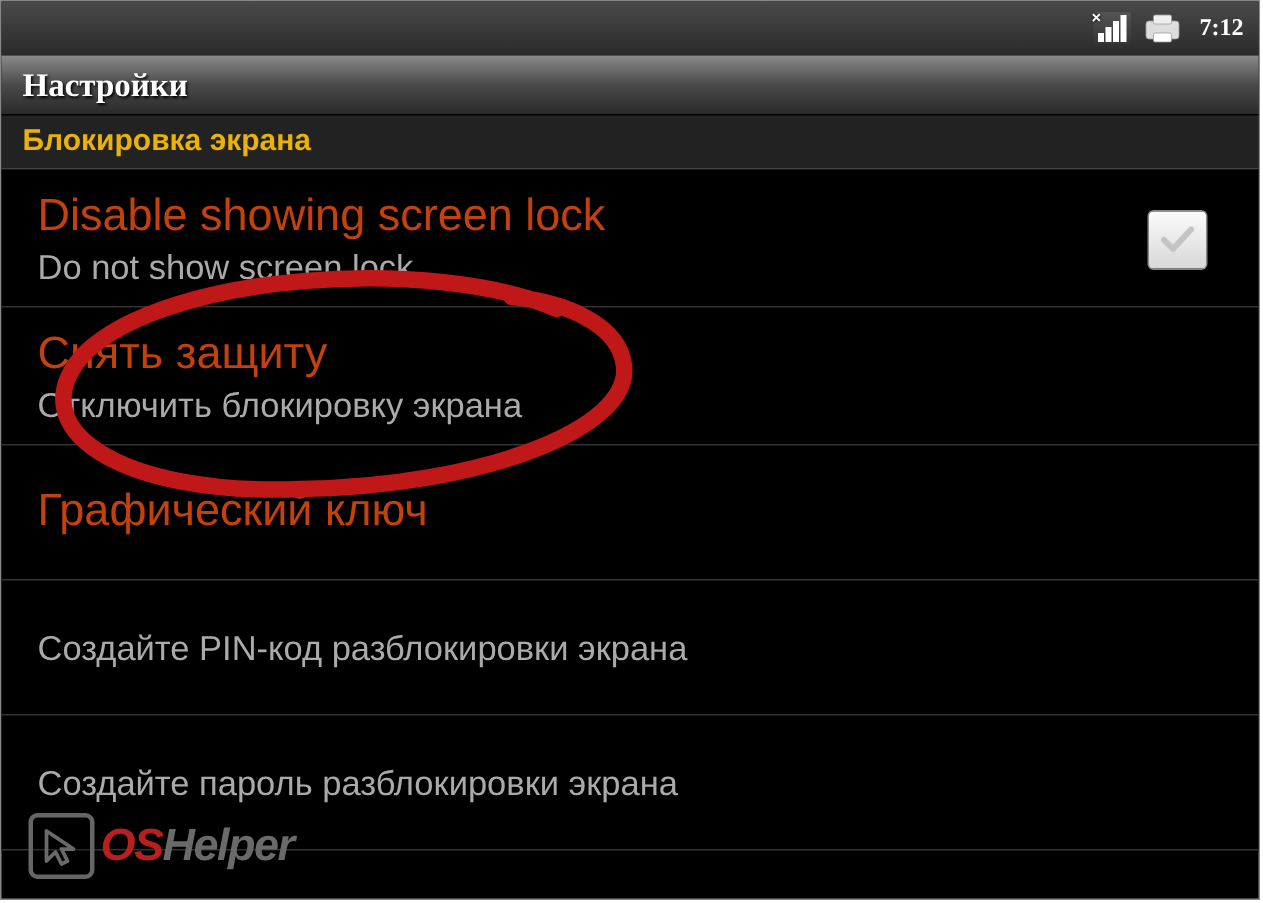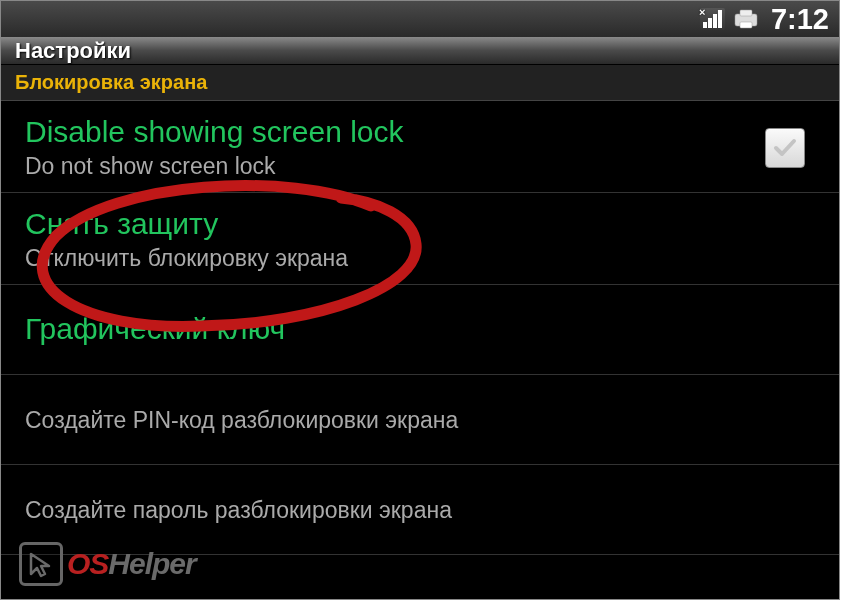--- a/index.html
+++ b/index.html
@@ -26,31 +26,33 @@
       height: 36px;
       background: linear-gradient(to bottom, #4a4a4a 0%, #2a2a2a 100%);
       display: flex;
       align-items: center;
       justify-content: flex-end;
       padding: 0 10px;
       gap: 8px;
     }
     .status-time {
       color: #fff;
-      font-size: 29px;
+      font-size: 16px;
       font-weight: bold;
       margin-left: 4px;
+      font-family: Liberation Serif, serif;
     }
     .title-bar {
-      height: 28px;
+      height: 40px;
       background: linear-gradient(to bottom, #8a8a8a 0%, #4a4a4a 50%, #2a2a2a 100%);
       display: flex;
       align-items: center;
       padding: 0 14px;
       border-bottom: 1px solid #000;
+      font-family: Liberation Serif, serif;
     }
     .title-bar-text {
       color: #fff;
       font-size: 22px;
       font-weight: bold;
       text-shadow: 1px 1px 2px #000;
     }
     .section-header {
       background: #222;
       padding: 6px 14px;
@@ -68,21 +70,21 @@
       display: flex;
       align-items: center;
       padding: 14px 14px 12px 24px;
       border-bottom: 1px solid #333;
       min-height: 90px;
     }
     .list-item-text {
       flex: 1;
     }
     .list-item-title {
-      color: #22c55e;
+      color: #c2410c;
       font-size: 30px;
       font-weight: normal;
       margin-bottom: 4px;
     }
     .list-item-subtitle {
       color: #aaa;
       font-size: 23px;
     }
     .checkbox {
       width: 40px;

